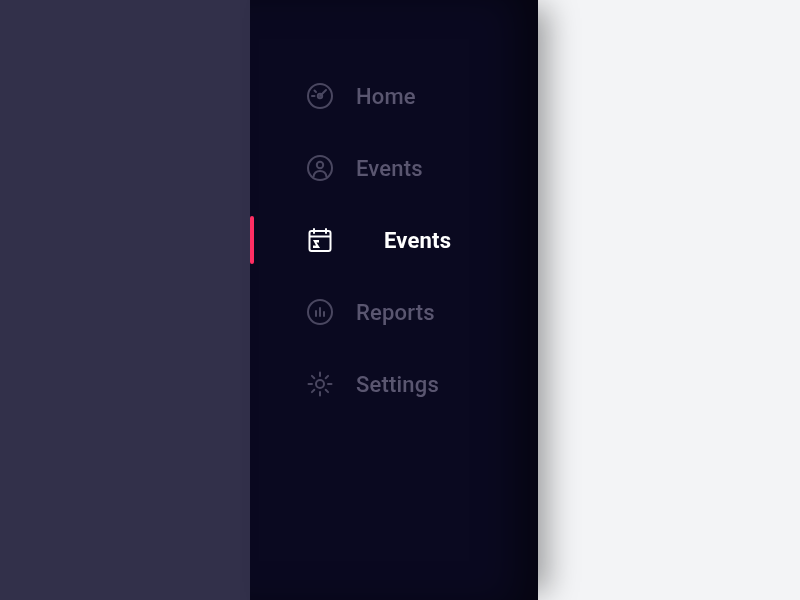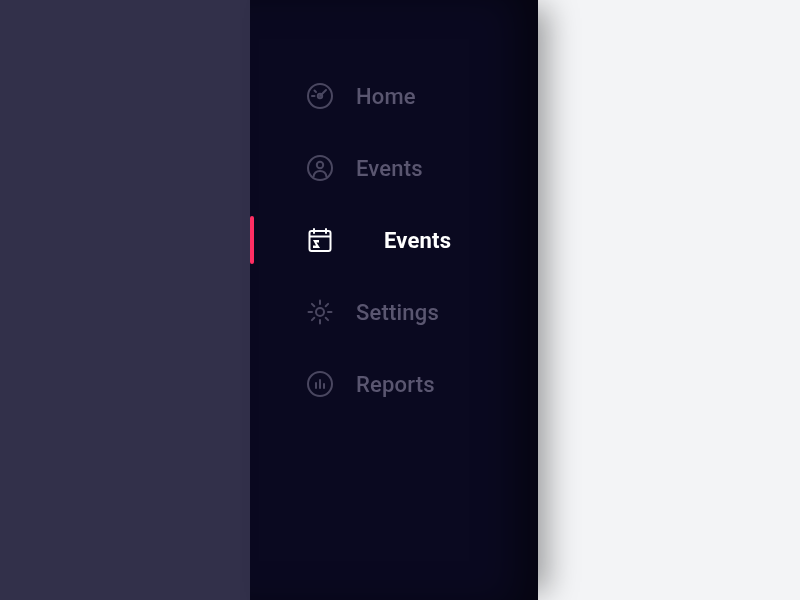--- a/index.html
+++ b/index.html
@@ -118,44 +118,44 @@
         <path class="fill" d="M7 14 L13 14 L13 16.5 L10.5 16.5 L14 22 L7 22 L7 19.5 L10 19.5 Z"></path>
       </svg>
     </span>
     <span class="label">Events</span>
   </div>
 
   <div class="nav-item">
 
     <span class="icon">
       <svg width="28" height="28" viewBox="0 0 28 28">
+        <circle class="stroke" cx="14" cy="14" r="12" fill="none" stroke-width="2"></circle>
+        <line class="stroke" x1="10" y1="18" x2="10" y2="13" stroke-width="2" stroke-linecap="round"></line>
+        <line class="stroke" x1="14" y1="18" x2="14" y2="10" stroke-width="2" stroke-linecap="round"></line>
+        <line class="stroke" x1="18" y1="18" x2="18" y2="14" stroke-width="2" stroke-linecap="round"></line>
+      </svg>
+    </span>
+    <span class="label">Reports</span>
+  </div>
+
+  <div class="nav-item">
+
+    <span class="icon">
+      <svg width="28" height="28" viewBox="0 0 28 28">
         <circle class="stroke" cx="14" cy="14" r="4" fill="none" stroke-width="2"></circle>
         <g class="stroke" fill="none" stroke-width="2" stroke-linecap="round">
           <line x1="14" y1="2.5" x2="14" y2="6"></line>
           <line x1="14" y1="22" x2="14" y2="25.5"></line>
           <line x1="2.5" y1="14" x2="6" y2="14"></line>
           <line x1="22" y1="14" x2="25.5" y2="14"></line>
           <line x1="5.9" y1="5.9" x2="8.3" y2="8.3"></line>
           <line x1="19.7" y1="19.7" x2="22.1" y2="22.1"></line>
           <line x1="5.9" y1="22.1" x2="8.3" y2="19.7"></line>
           <line x1="19.7" y1="8.3" x2="22.1" y2="5.9"></line>
         </g>
       </svg>
     </span>
     <span class="label">Settings</span>
   </div>
 
-  <div class="nav-item">
-
-    <span class="icon">
-      <svg width="28" height="28" viewBox="0 0 28 28">
-        <circle class="stroke" cx="14" cy="14" r="12" fill="none" stroke-width="2"></circle>
-        <line class="stroke" x1="10" y1="18" x2="10" y2="13" stroke-width="2" stroke-linecap="round"></line>
-        <line class="stroke" x1="14" y1="18" x2="14" y2="10" stroke-width="2" stroke-linecap="round"></line>
-        <line class="stroke" x1="18" y1="18" x2="18" y2="14" stroke-width="2" stroke-linecap="round"></line>
-      </svg>
-    </span>
-    <span class="label">Reports</span>
-  </div>
-
 </nav>
 
 <div class="content"></div>
 
 </body></html>

